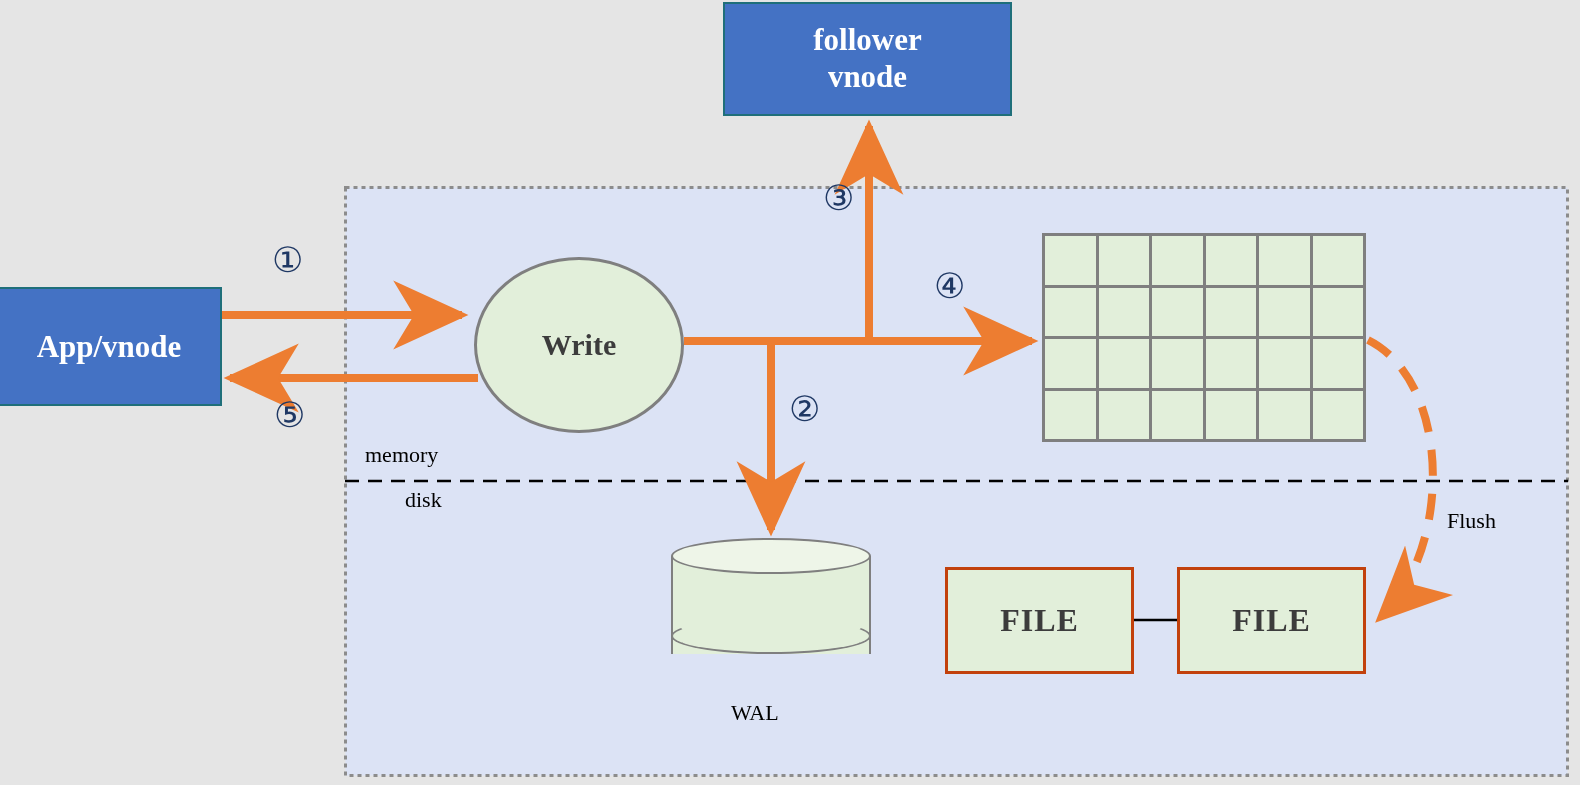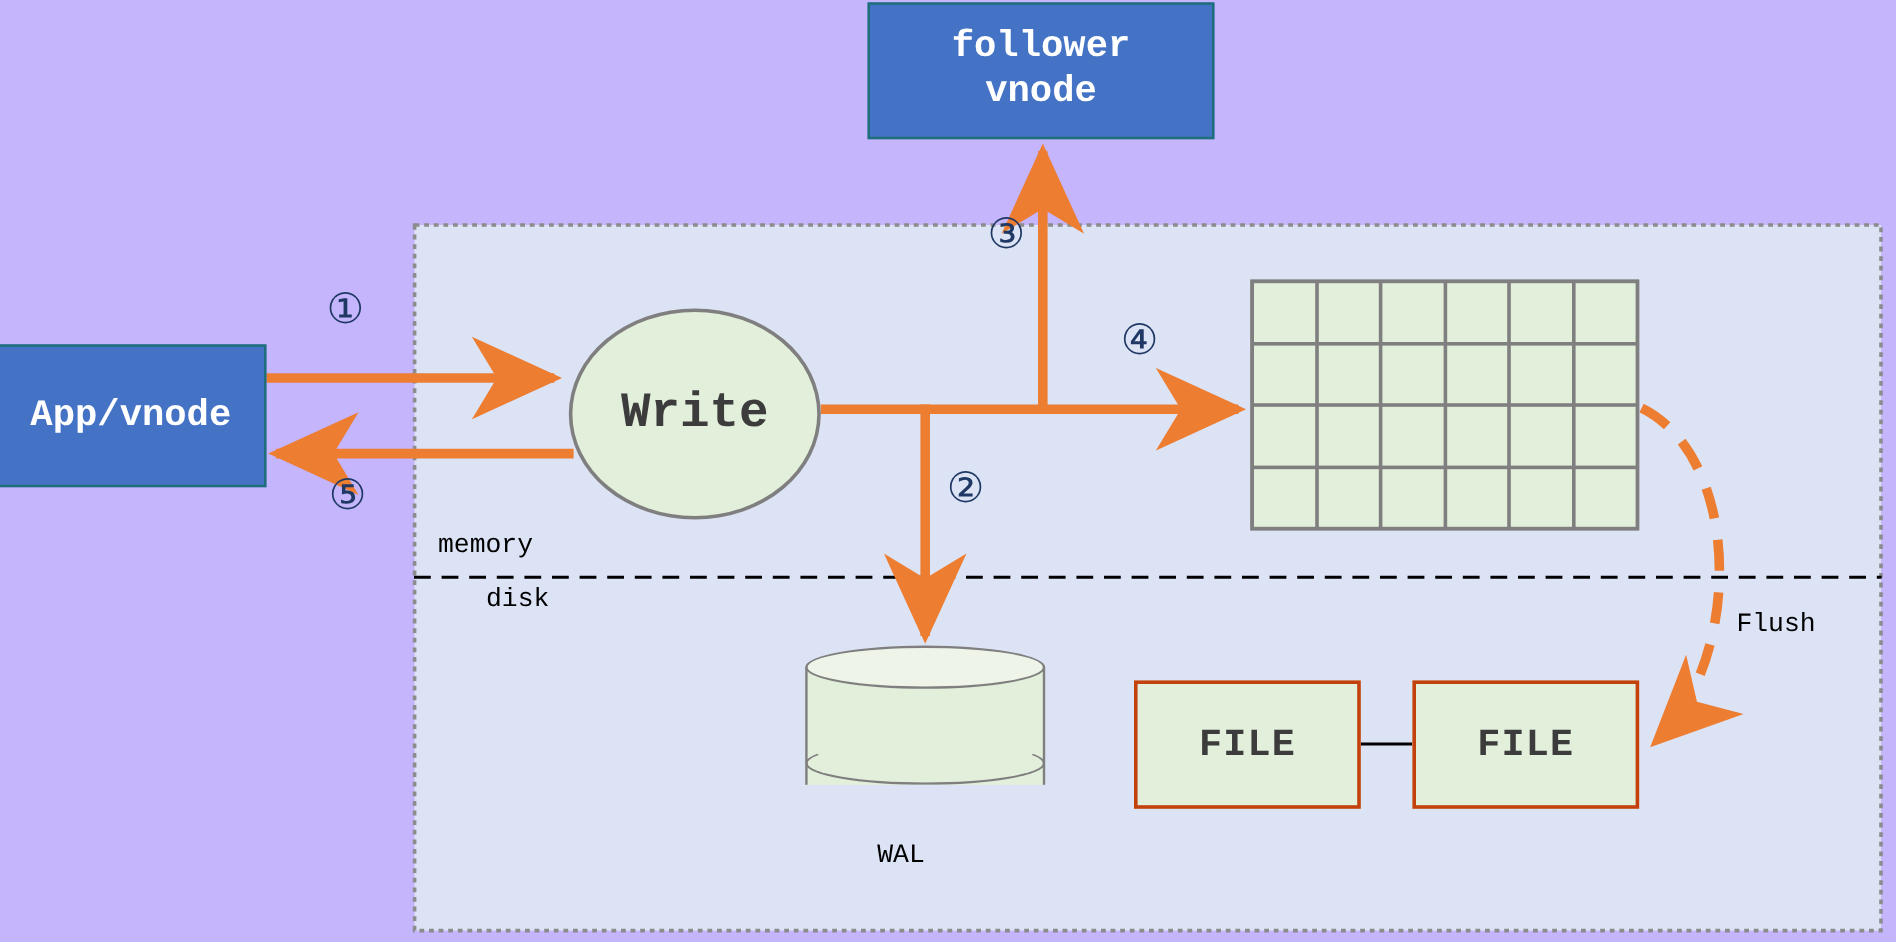--- a/index.html
+++ b/index.html
@@ -4,23 +4,23 @@
 <style>
   html, body {
     margin: 0;
     padding: 0;
     background: #000000;
   }
   #stage {
     position: relative;
     width: 1580px;
     height: 785px;
-    background: #c4b5fd;
+    background: #e5e5e5;
     overflow: hidden;
-    font-family: Liberation Mono, monospace;
+    font-family: Liberation Serif, serif;
   }
   #svg-layer {
     position: absolute;
     left: 0;
     top: 0;
     width: 1580px;
     height: 785px;
   }
 
   
@@ -76,21 +76,21 @@
     width: 210px; height: 176px;
     box-sizing: border-box;
     border-radius: 50%;
     background: #e2efda;
     border: 3px solid #7f7f7f;
     display: flex;
     align-items: center;
     justify-content: center;
     color: #3c3c3c;
     font-weight: bold;
-    font-size: 41px;
+    font-size: 30px;
   }
 
   
   #memtable-grid {
     position: absolute;
     left: 1042px; top: 233px;
     width: 324px; height: 209px;
     display: grid;
     grid-template-columns: repeat(6, 1fr);
     grid-template-rows: repeat(4, 1fr);

